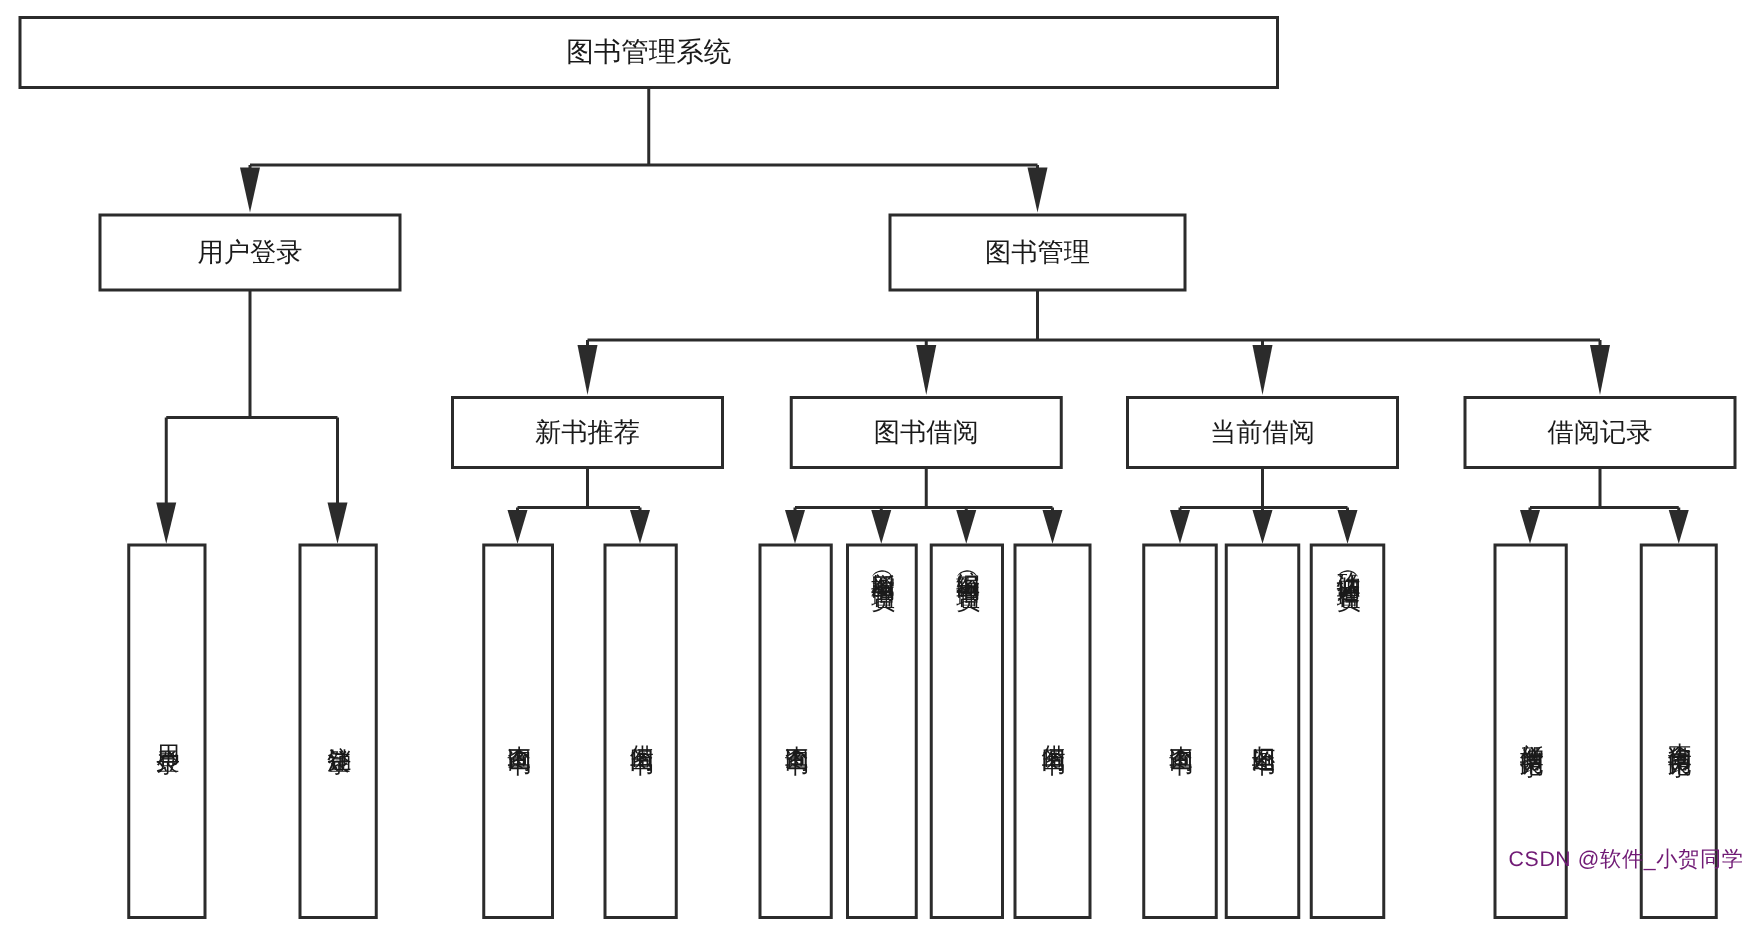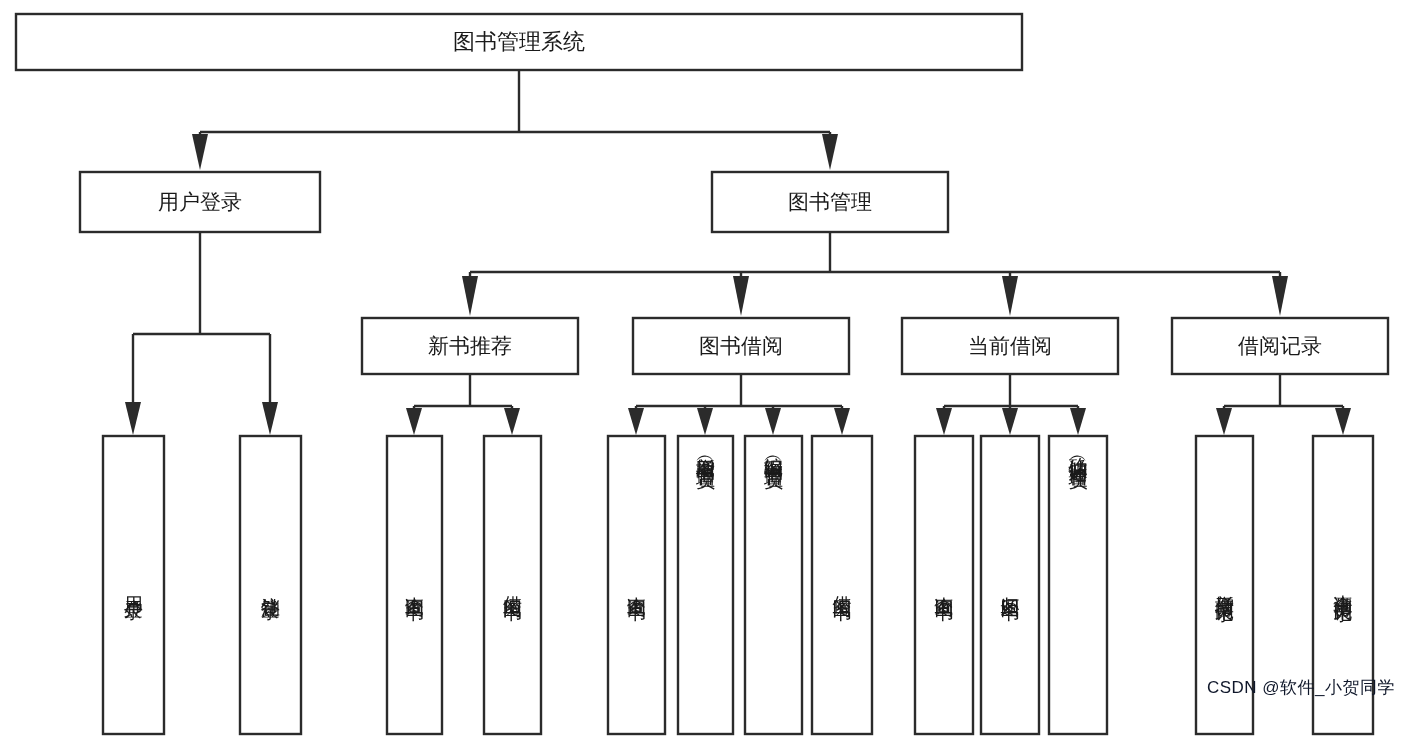--- a/index.html
+++ b/index.html
@@ -74,21 +74,21 @@
     color: #1a1a1a;
     white-space: nowrap;
     text-align: center;
   }
   .watermark {
     position: absolute;
     right: 10px;
     bottom: 4px;
     font-family: "Liberation Sans", "DejaVu Sans", sans-serif;
     font-size: 17px;
-    color: #0f172a;
+    color: #701a75;
     letter-spacing: 0.5px;
     white-space: nowrap;
     pointer-events: none;
   }
 </style>
 </head>
 <body>
 
 <div id="diagram-root">
 

